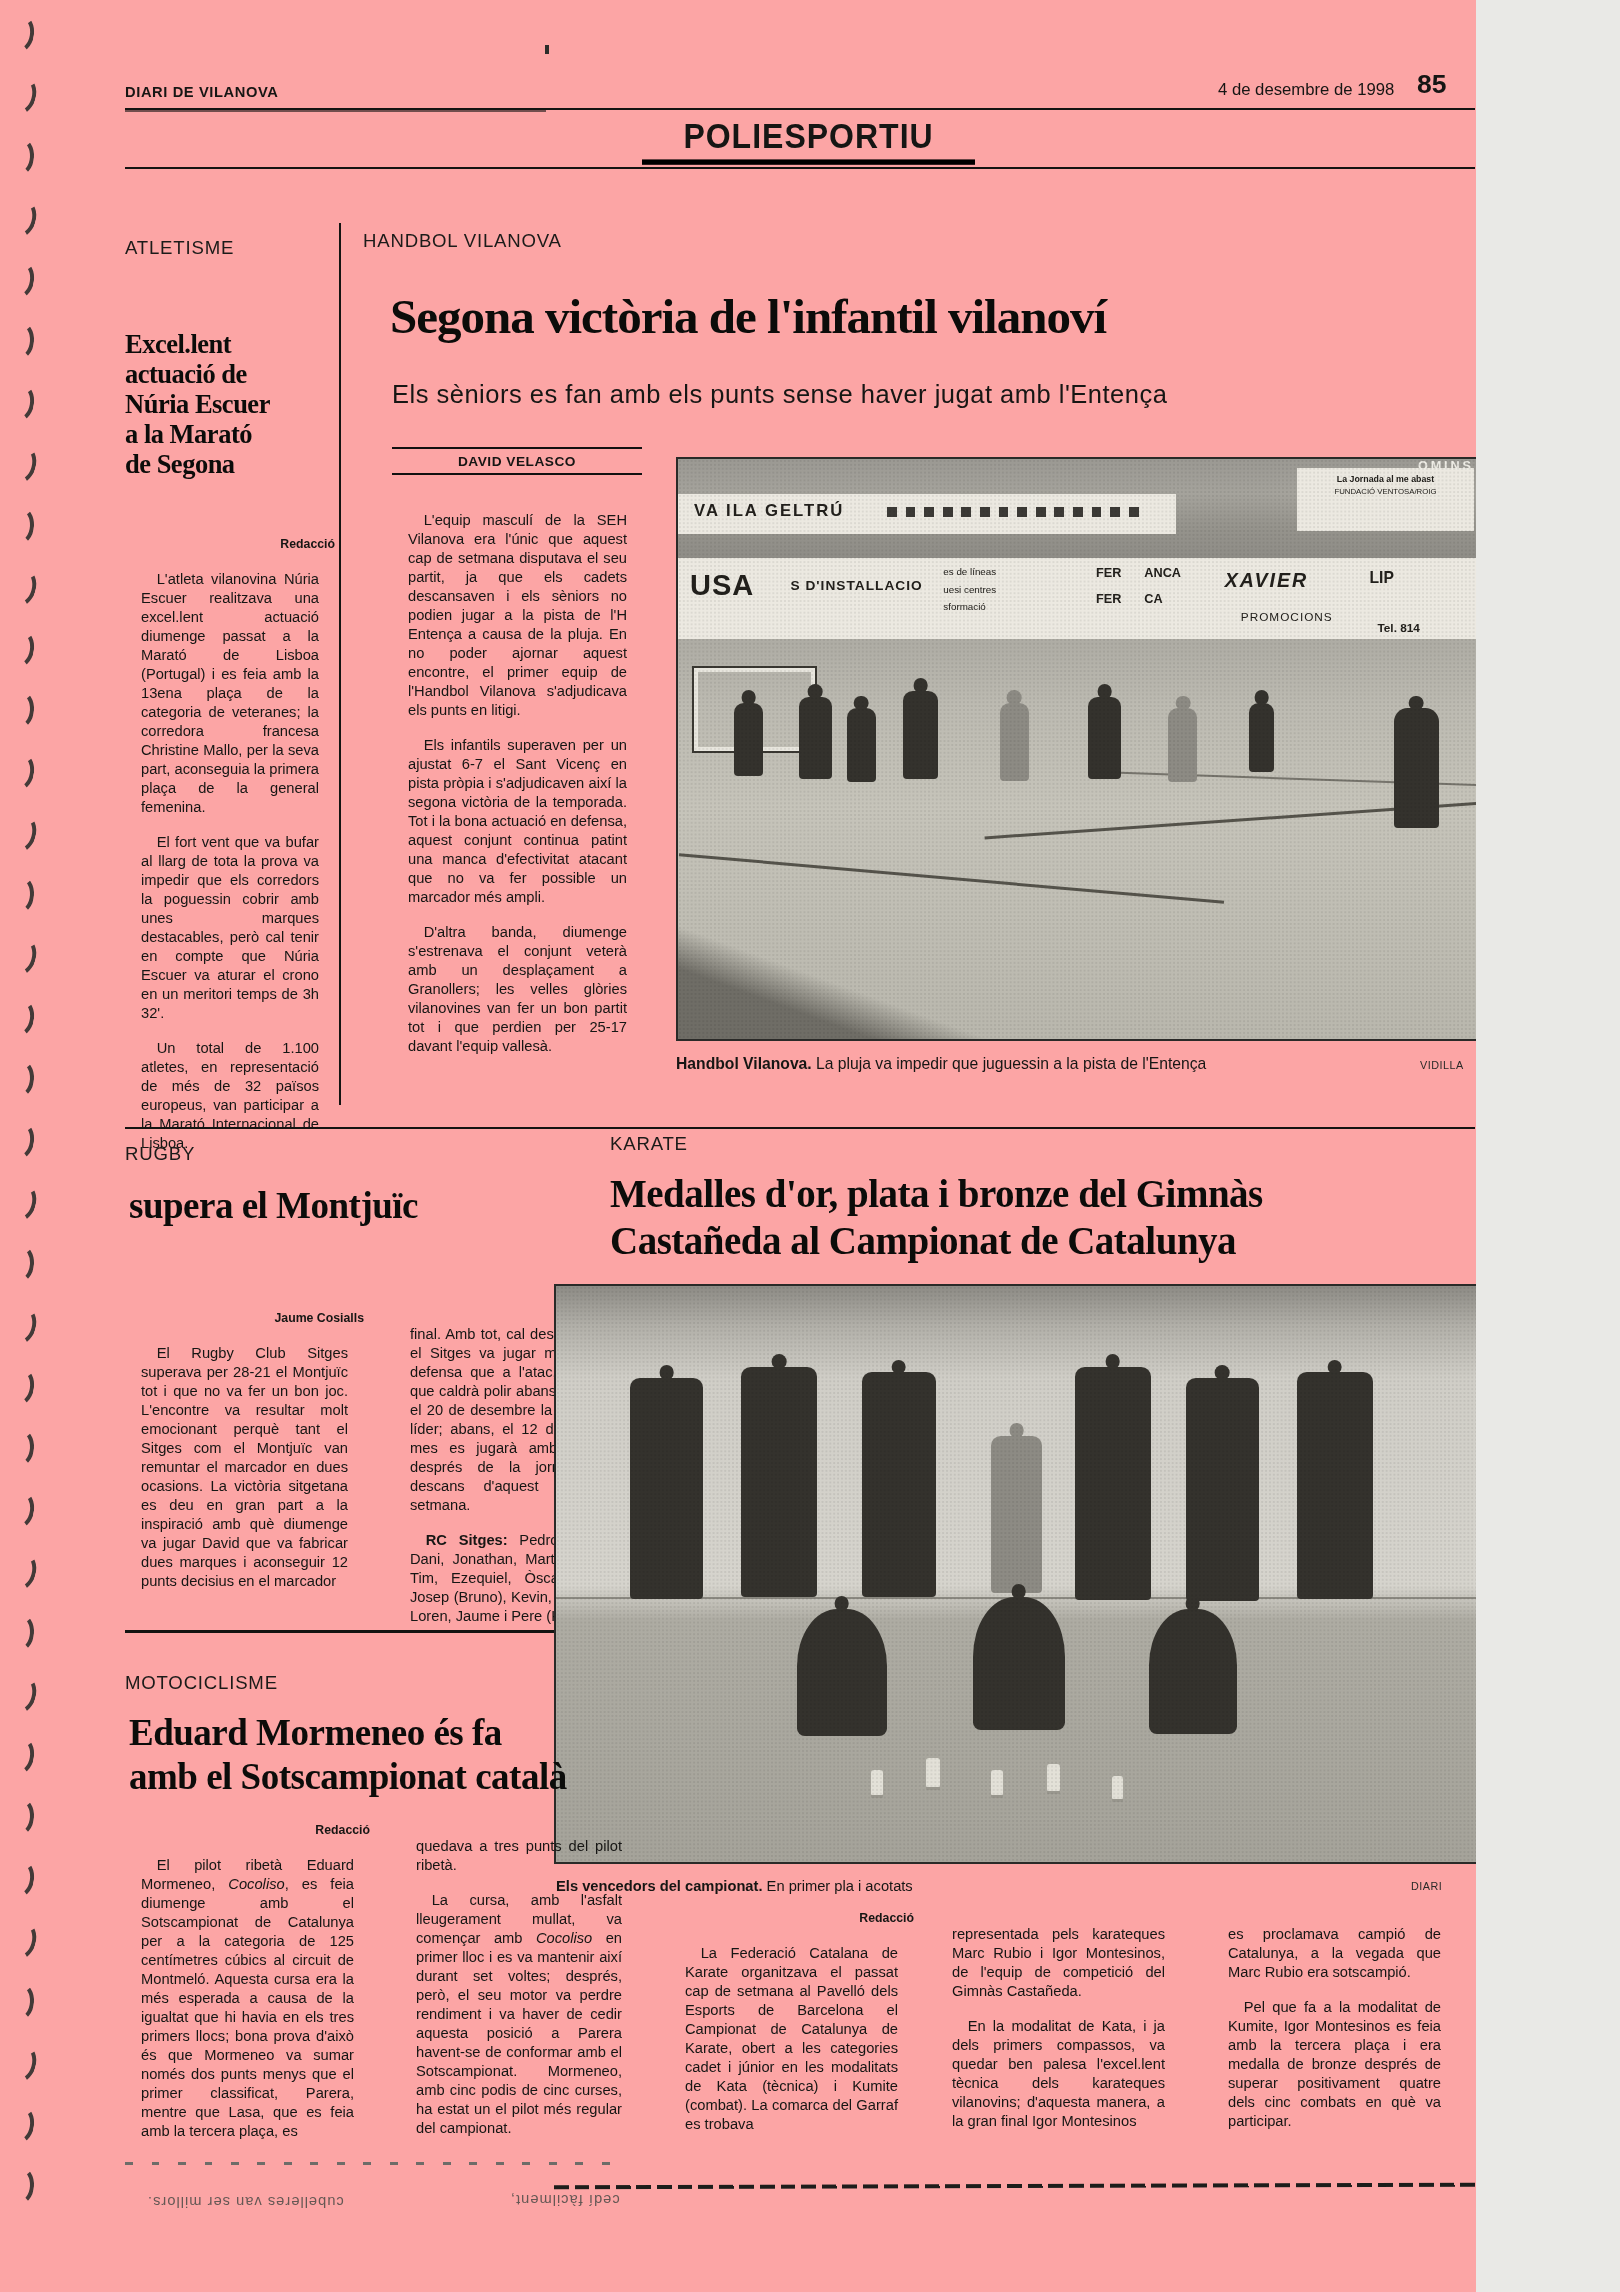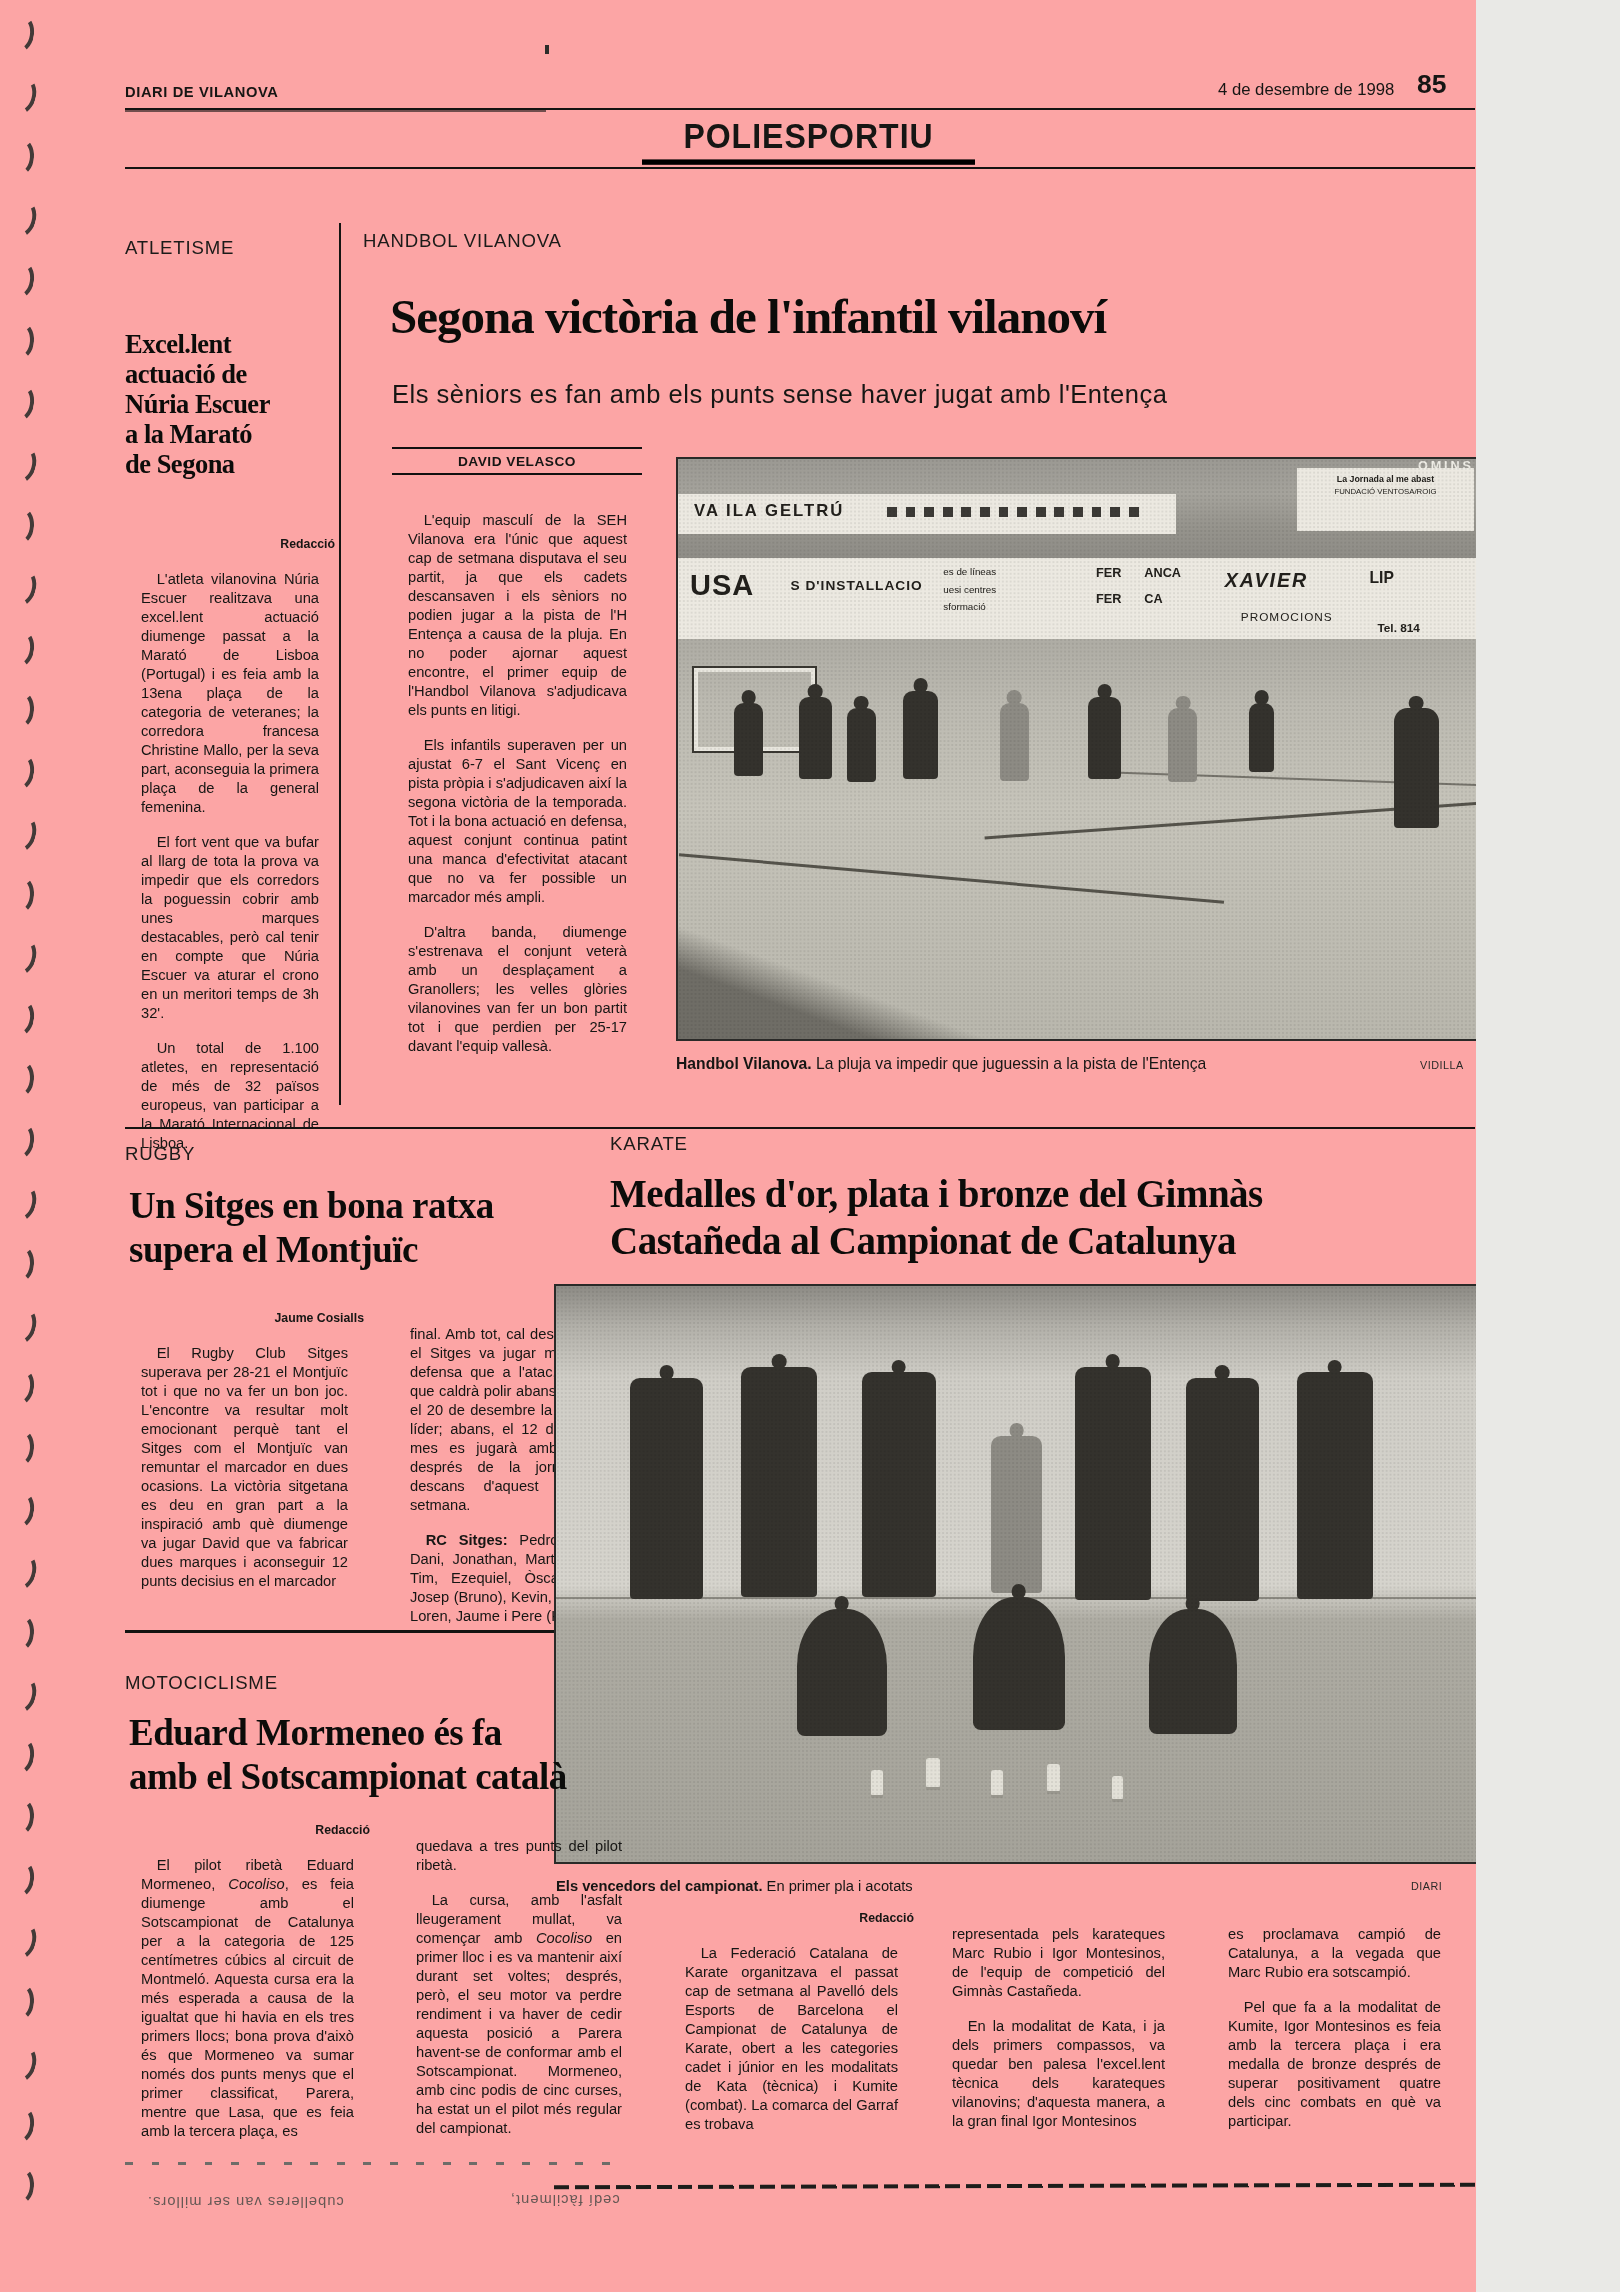--- a/index.html
+++ b/index.html
@@ -178,21 +178,20 @@
   </div>
   <div class="caption" style="left:676px;top:1055px;width:686px;">
     <b>Handbol Vilanova.</b><span> La pluja va impedir que juguessin a la pista de l'Entença</span>
   </div>
   <div class="credit" style="left:1404px;top:1059px;margin-left:16px;">VIDILLA</div>
 
   <div class="rule" style="left:125px;top:1127px;width:1350px;height:2px;"></div>
 
   <div class="kicker" style="left:125px;top:1143px;">RUGBY</div>
   <div class="hl" style="left:129px;top:1184px;font-size:37px;line-height:44px;">
-    <div>Un Sitges en bona ratxa</div>
     <div>supera el Montjuïc</div>
   </div>
   <div class="col" style="left:125px;top:1309px;width:239px;">
     <p class="byline-right">Jaume Cosialls</p>
     <p class="para">El Rugby Club Sitges superava per 28-21 el Montjuïc tot i que no va fer un bon joc. L'encontre va resultar molt emocionant perquè tant el Sitges com el Montjuïc van remuntar el marcador en dues ocasions. La victòria sitgetana es deu en gran part a la inspiració amb què diumenge va jugar David que va fabricar dues marques i aconseguir 12 punts decisius en el marcador</p>
   </div>
   <div class="col" style="left:394px;top:1309px;width:238px;">
     <p class="para noindent">final. Amb tot, cal destacar que el Sitges va jugar millor a la defensa que a l'atac, aspecte que caldrà polir abans de rebre el 20 de desembre la visita del líder; abans, el 12 del mateix mes es jugarà amb el Vic, després de la jornada de descans d'aquest cap de setmana.</p>
     <p class="para"><b>RC Sitges:</b><span> Pedro, David, Dani, Jonathan, Martín (Luis), Tim, Ezequiel, Òscar, Jordi, Josep (Bruno), Kevin, Eduardo, Loren, Jaume i Pere (Kiko).</span></p>
   </div>

